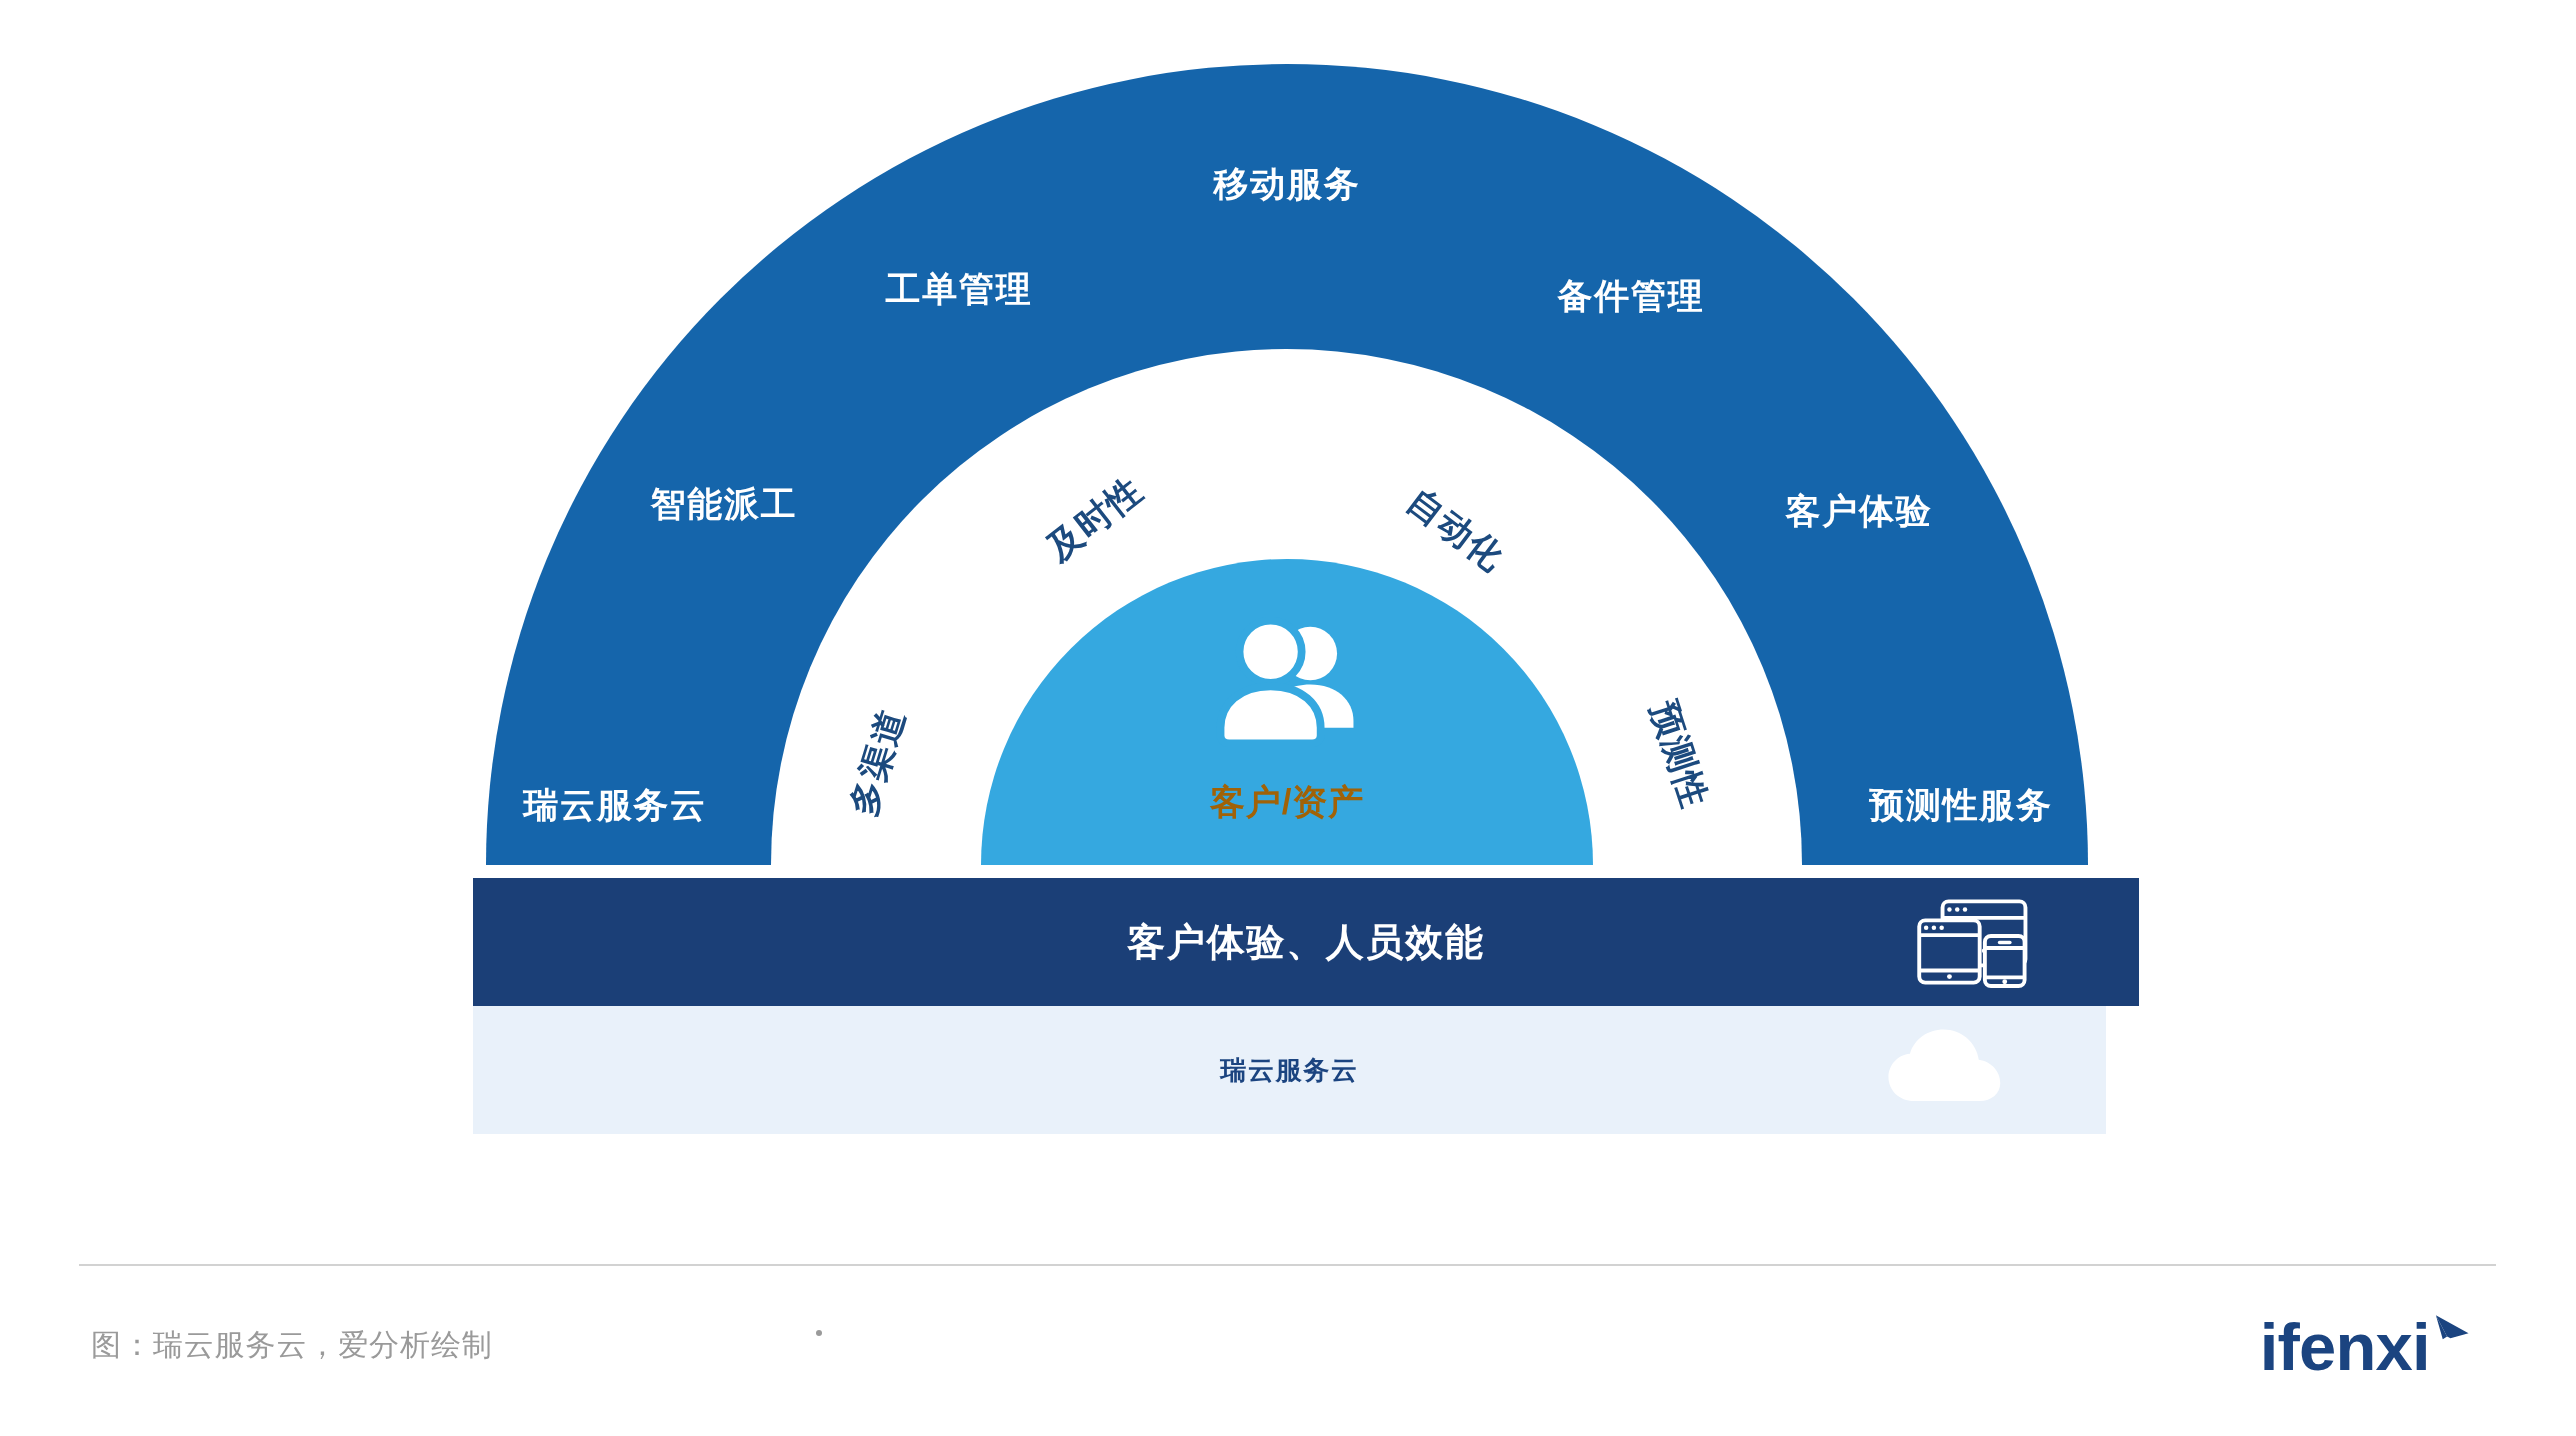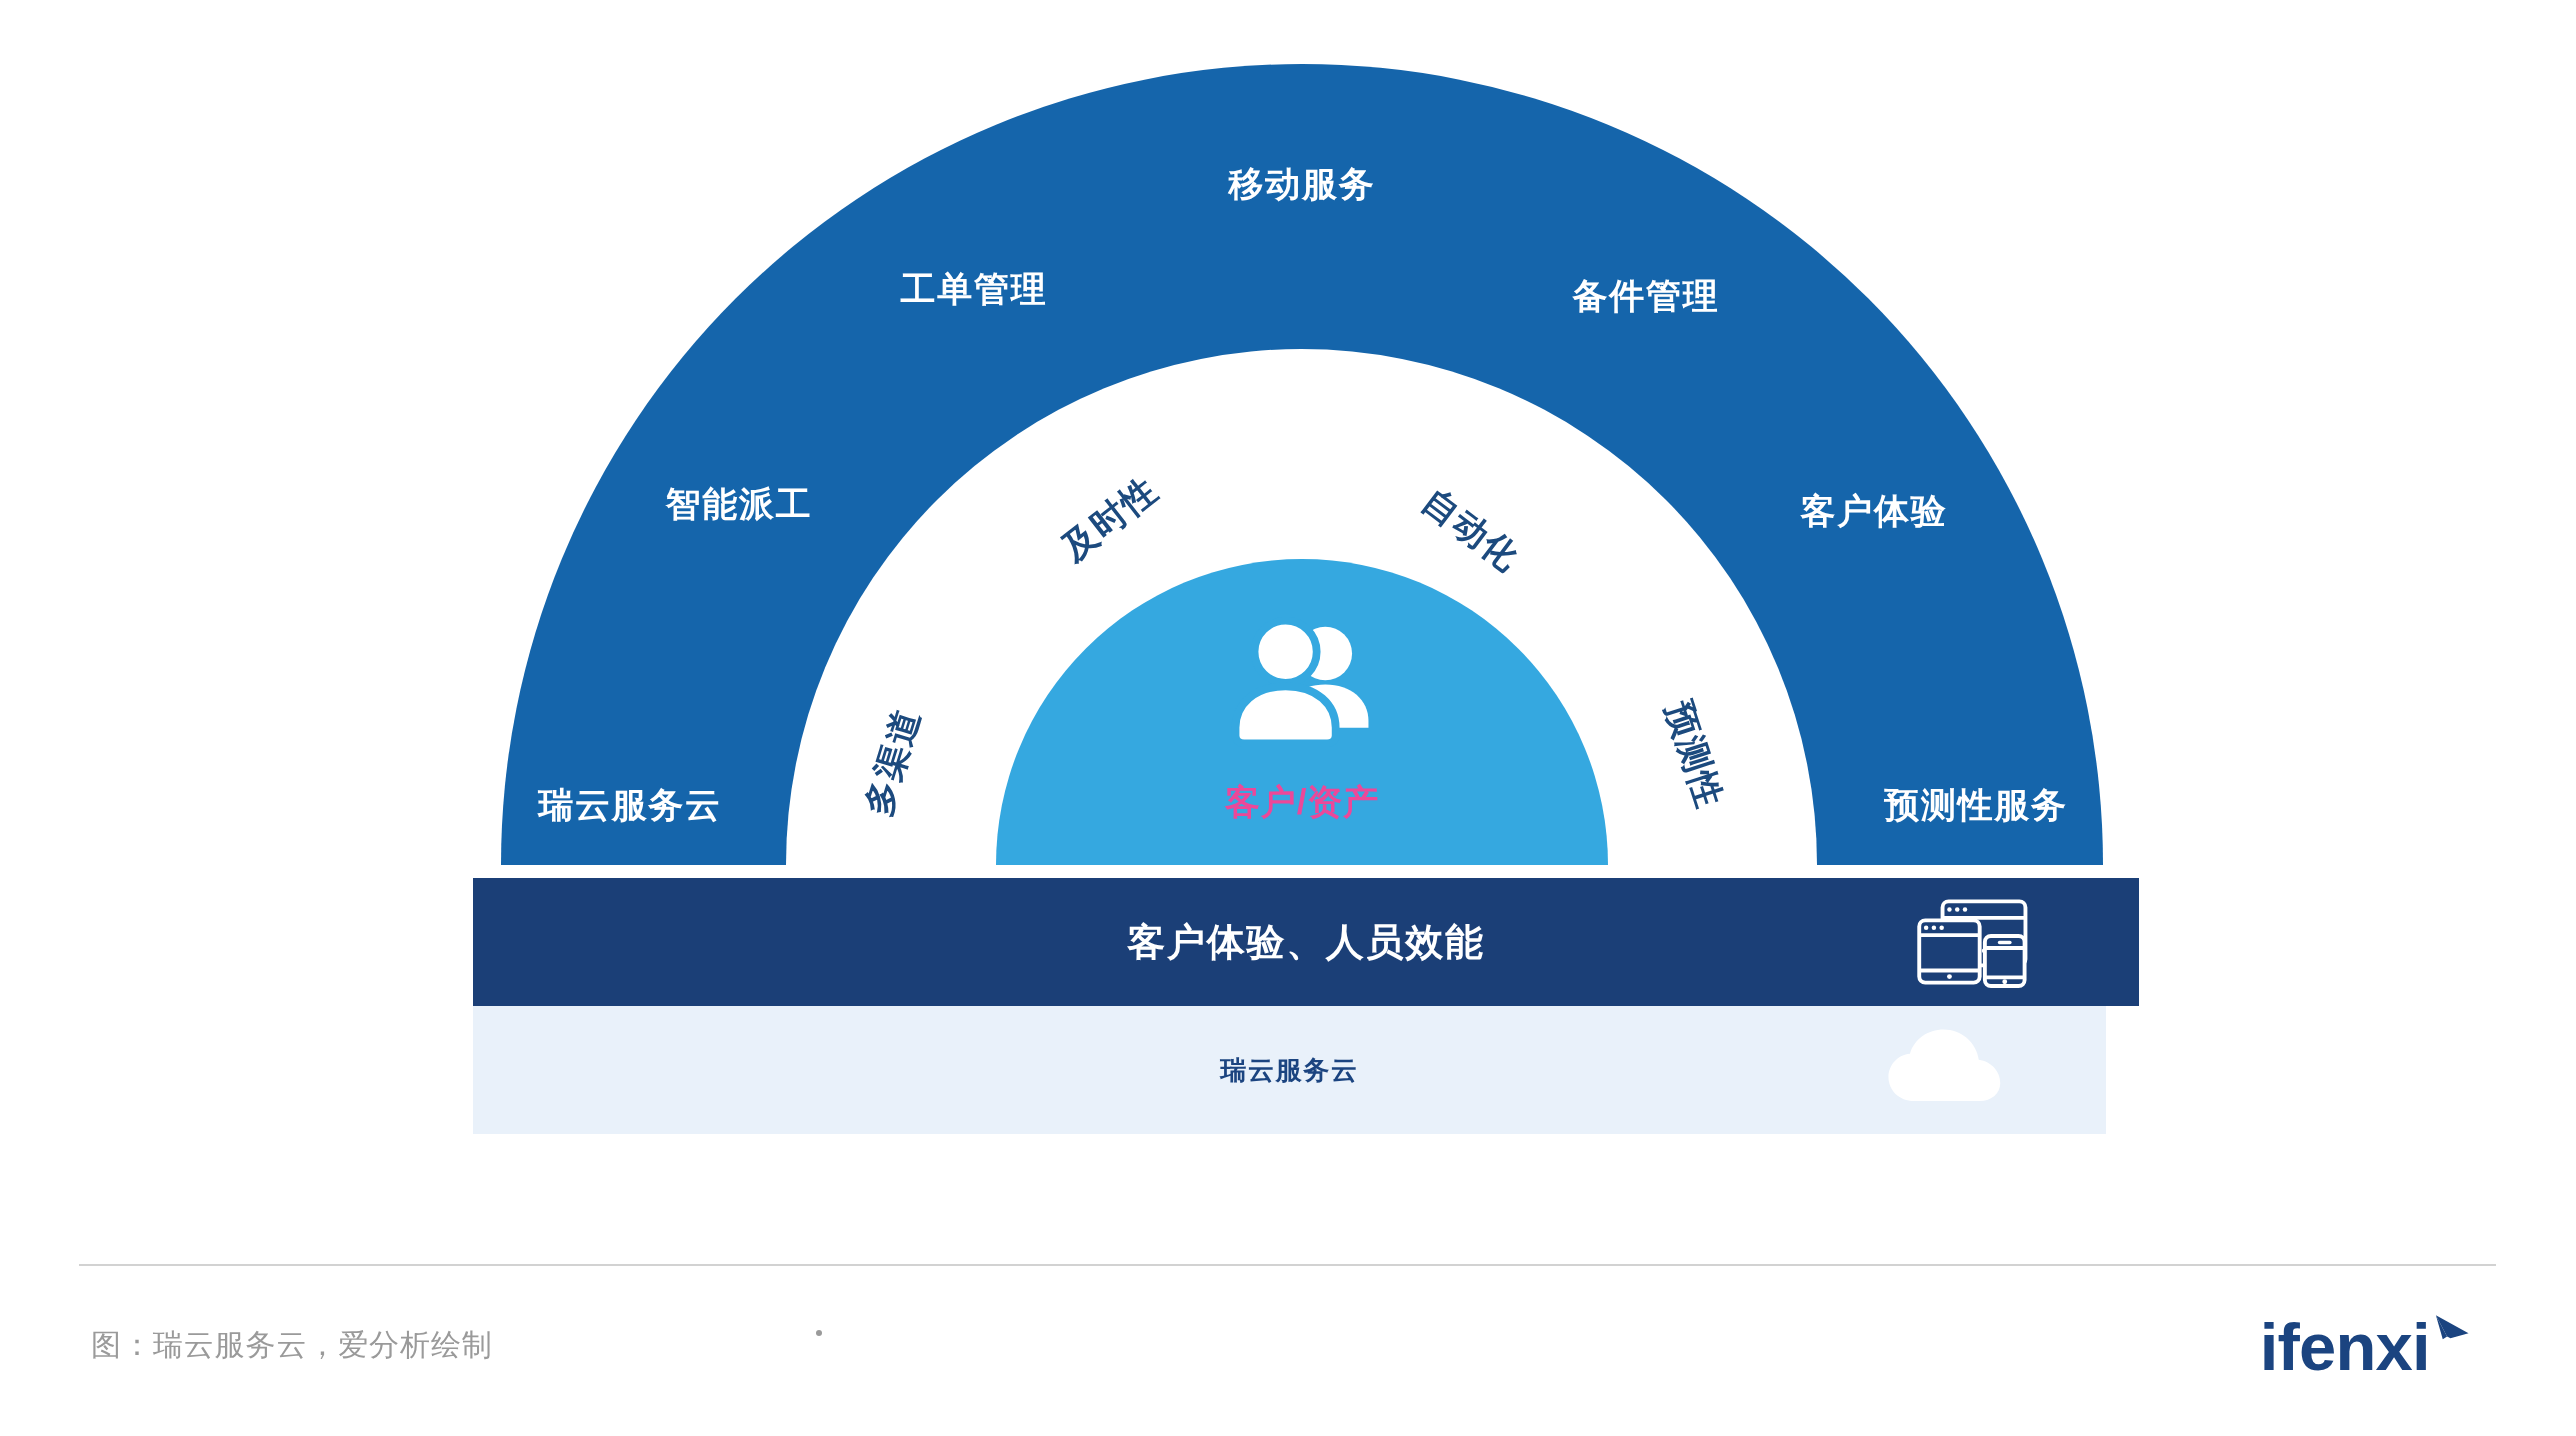--- a/index.html
+++ b/index.html
@@ -21,21 +21,21 @@
     position: absolute;
     left: 0;
     top: 0;
     width: 2576px;
     height: 1253px;
   }
 
   
   .semi-wrap {
     position: absolute;
-    left: 15px;
+    left: 0;
     top: 0;
     width: 2420px;
     height: 1253px;
     padding-left: 12px;
   }
 
   
   .ring-outer {
     position: absolute;
     left: 486px;
@@ -92,21 +92,21 @@
     white-space: nowrap;
     transform-origin: 50% 50%;
   }
 
   
   .center-label {
     position: absolute;
     left: 1287px;
     top: 802px;
     transform: translate(-50%, -50%);
-    color: #ec4899;
+    color: #a16207;
     font-size: 35px;
     font-weight: bold;
     letter-spacing: 0.9px;
     white-space: nowrap;
   }
   .center-icon {
     position: absolute;
     left: 1287px;
     top: 682px;
     transform: translate(-50%, -50%);

